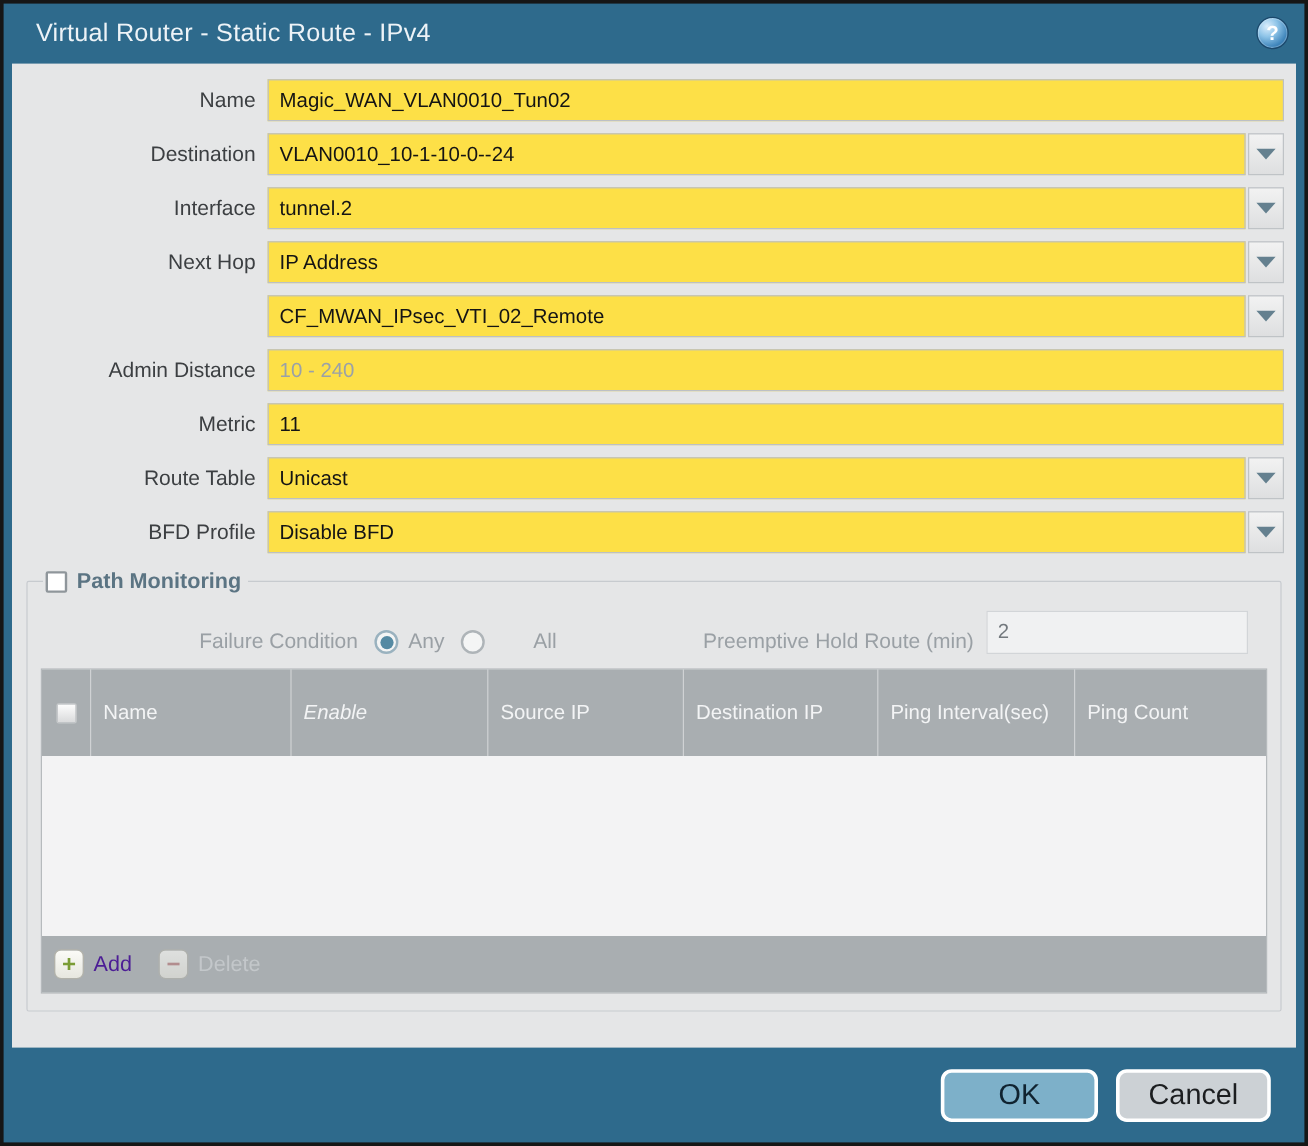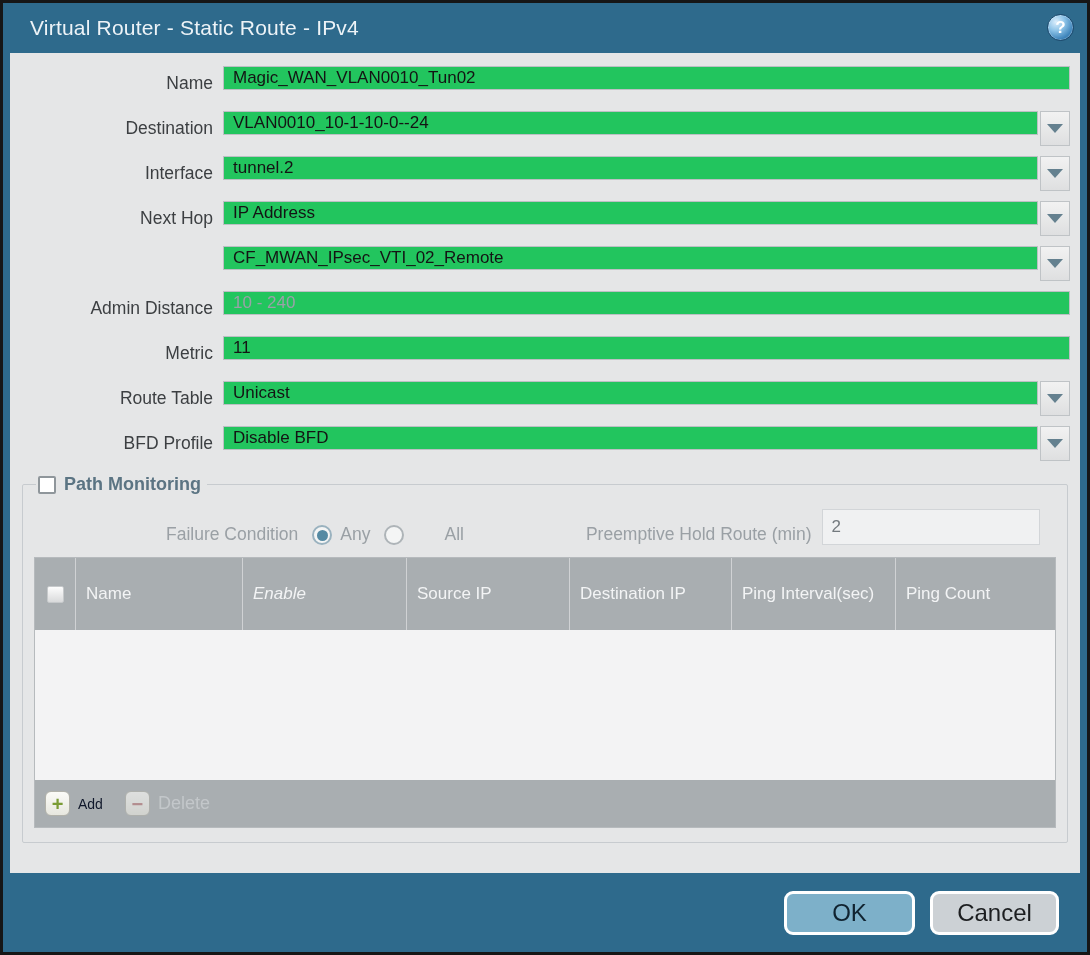--- a/index.html
+++ b/index.html
@@ -49,23 +49,23 @@
     row-gap:10px;
     align-items:center;
   }
   .f-label{
     text-align:right;
     font-size:17.5px;color:#3c3f42;
     white-space:nowrap;
   }
   .f-field{display:flex;align-items:stretch;height:35px;}
   .f-field input{
-    flex:1 1 auto;height:24px;
+    flex:1 1 auto;height:35px;
     border:1px solid #bcc0c4;
-    background:#22c55e;
+    background:#fde047;
     font-size:17px;color:#141414;
     padding:0 9px;outline:none;min-width:0;
   }
   .f-field input::placeholder{color:#9aa1a8;}
   .dd-btn{
     flex:0 0 30px;margin-left:2px;
     border:1px solid #bfc3c6;
     background:linear-gradient(#f2f2f2,#dedfe0);
     display:flex;align-items:center;justify-content:center;
     cursor:pointer;
@@ -158,21 +158,21 @@
   }
   .tool-btn{display:flex;align-items:center;gap:8px;cursor:pointer;background:none;border:none;padding:0;}
   .tool-icon{
     width:25px;height:25px;border-radius:6px;
     background:linear-gradient(#fbfbf7,#e7e7df);
     border:1px solid #b2b2aa;
     display:flex;align-items:center;justify-content:center;
     font-size:20px;font-weight:bold;line-height:1;
   }
   .add-icon{color:#7a9c35;}
-  .add-label{font-size:14px;color:#0f172a;}
+  .add-label{font-size:18px;color:#4c1d95;}
   .tool-btn.disabled{cursor:default;}
   .tool-btn.disabled .tool-icon{opacity:.65;}
   .del-icon{color:#b87c7c;}
   .del-label{font-size:18px;color:#c3c7ca;}
 
   
   .footer{
     flex:0 0 79px;
     display:flex;align-items:center;justify-content:flex-end;
     gap:15px;padding-right:28px;

